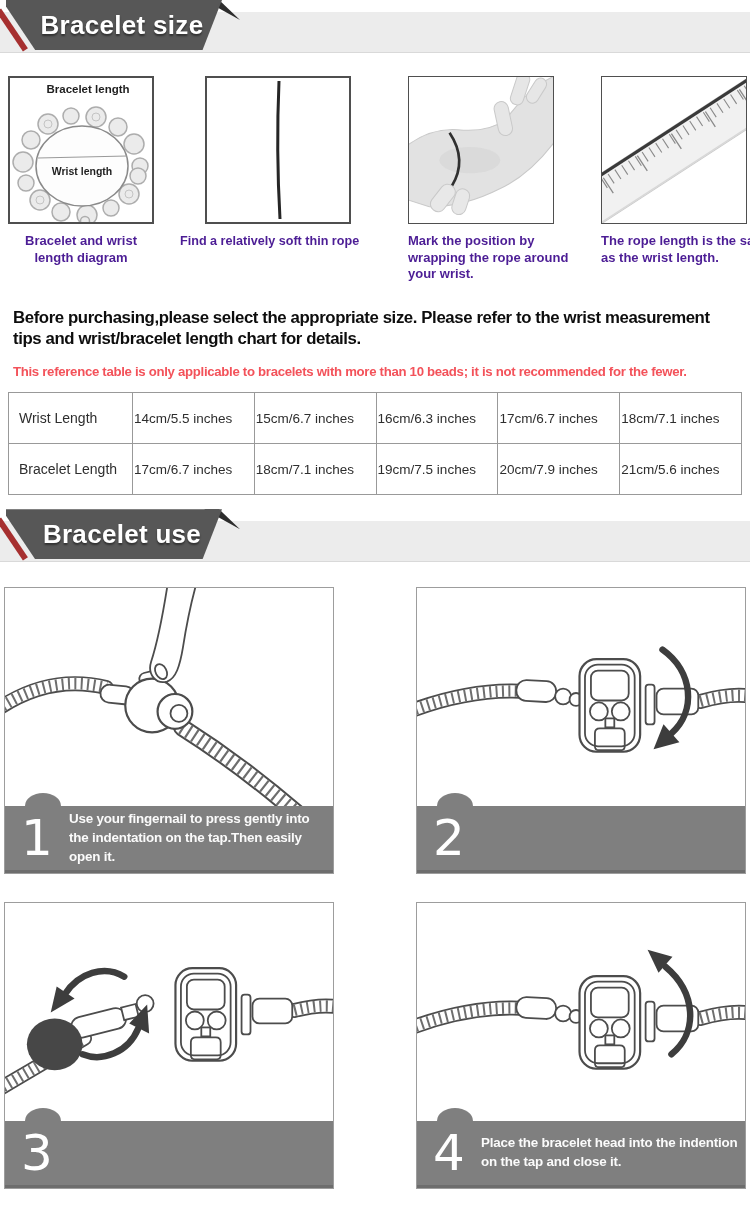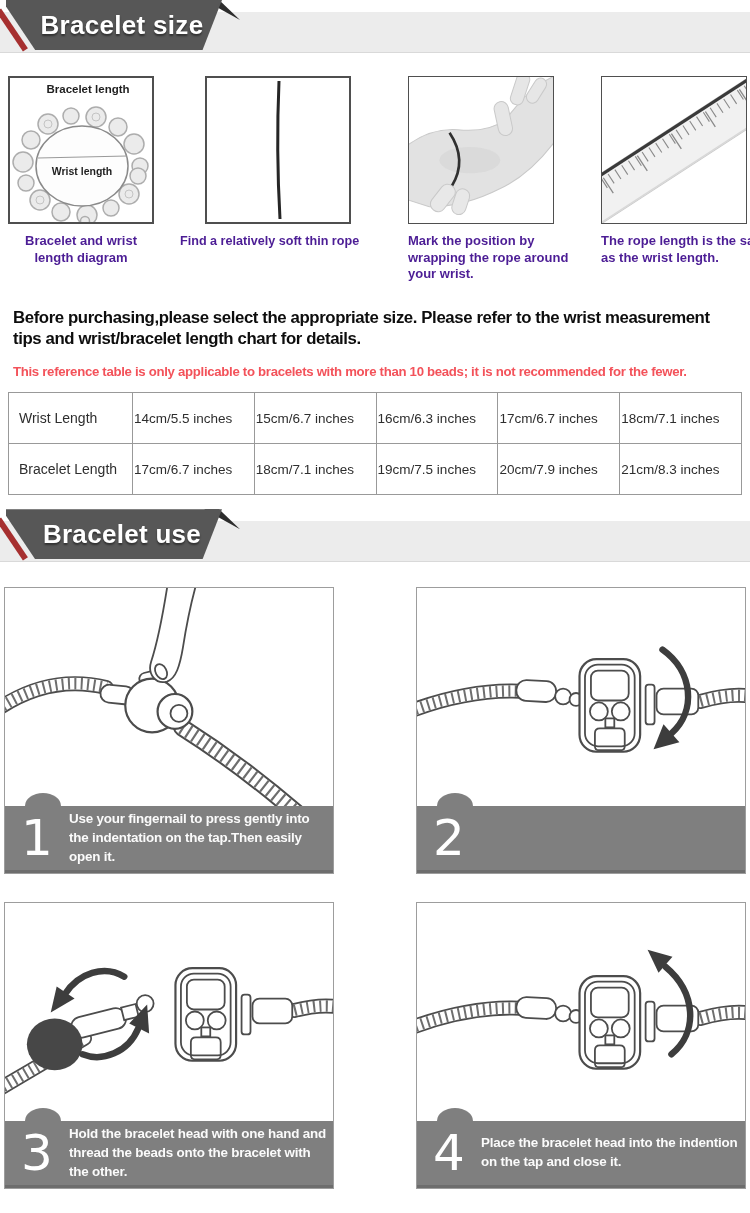--- a/index.html
+++ b/index.html
@@ -199,21 +199,21 @@
           <td>16cm/6.3 inches</td>
           <td>17cm/6.7 inches</td>
           <td>18cm/7.1 inches</td>
         </tr>
         <tr>
           <td class="rowhead">Bracelet Length</td>
           <td>17cm/6.7 inches</td>
           <td>18cm/7.1 inches</td>
           <td>19cm/7.5 inches</td>
           <td>20cm/7.9 inches</td>
-          <td>21cm/8.3 inches</td>
+          <td>21cm/5.6 inches</td>
         </tr>
       </tbody>
     </table>
   </div>
 
   <section class="banner-row" style="margin-top:14px">
     <div class="banner-strip"></div>
     <div class="banner-red"></div>
     <div class="banner-fold"></div>
     <div class="banner-shape">
@@ -291,21 +291,20 @@
           <path class="arw" stroke-width="6" d="M134,126 C124,150 98,160 78,152"></path>
           <polygon class="ah" points="125,121 145,131 143,102"></polygon>
           <rect x="238" y="92" width="9" height="40" rx="3" class="ln"></rect>
           <rect x="249" y="96" width="40" height="25" rx="7" class="ln"></rect>
           <use href="#clasp-head" x="170" y="64"></use>
         </svg>
       </div>
       <div class="bar">
         <div class="bump"></div>
         <div class="num">3</div>
-        <div class="stext">Hold the bracelet head with one hand and thread the beads onto the bracelet with the other.</div>
       </div>
     </div>
 
     <div class="panel">
       <div class="art">
         <svg viewBox="0 0 330 219" preserveAspectRatio="none">
           <path class="rO" d="M-8,126 Q55,102 112,106"></path>
             <path class="rI" d="M-8,126 Q55,102 112,106"></path>
             <path class="rT" d="M-8,126 Q55,102 112,106"></path>
           <path class="rO" d="M285,116 Q320,106 342,112"></path>

